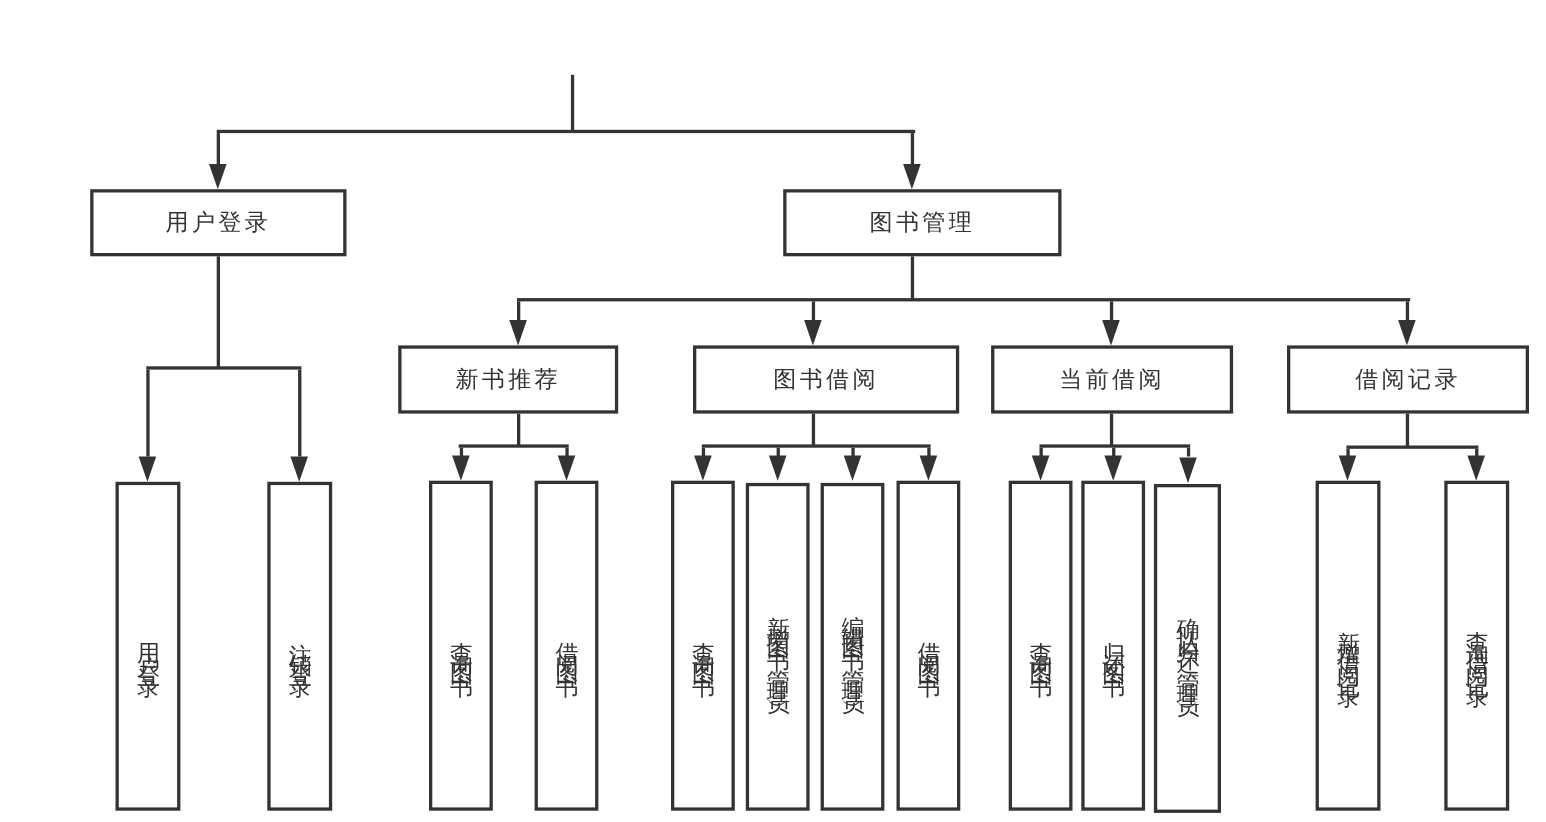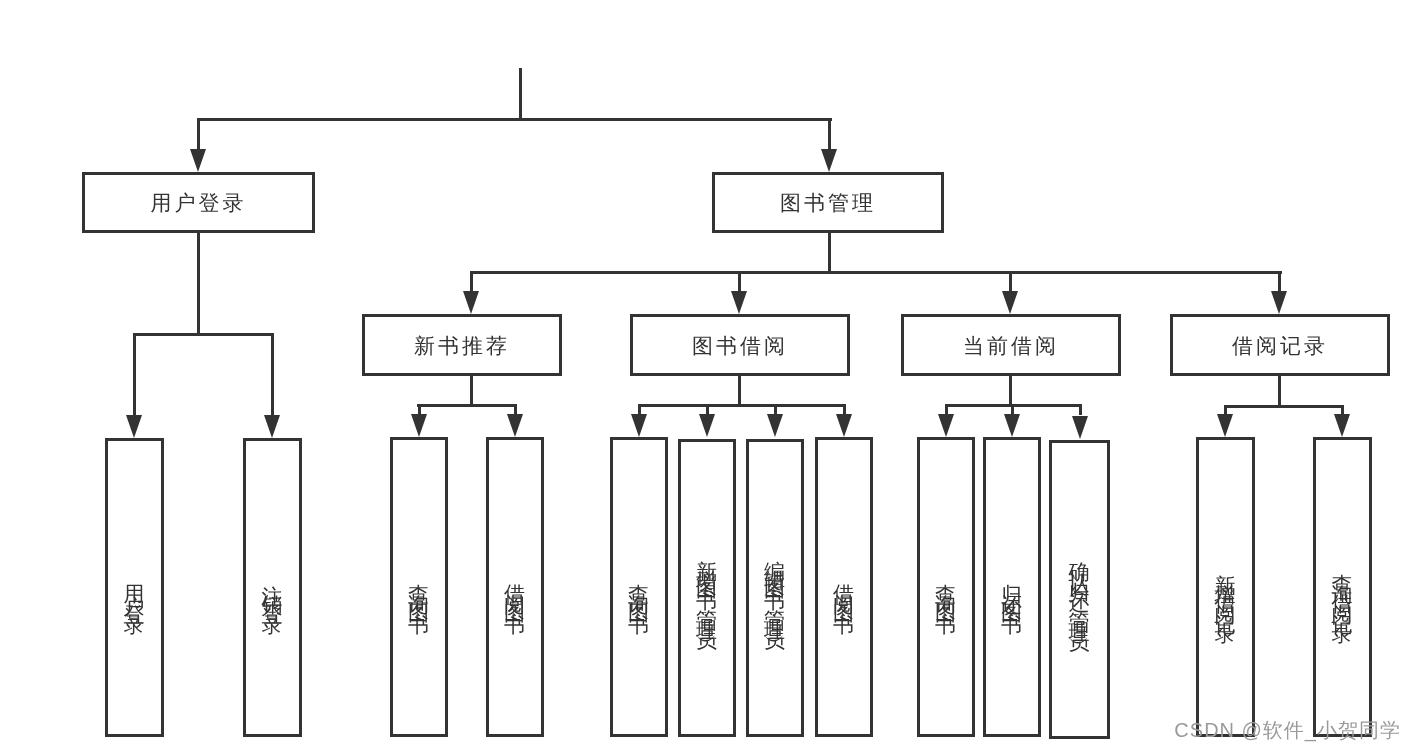--- a/index.html
+++ b/index.html
@@ -63,21 +63,21 @@
 
 
   <div class="vline" style="left:519px; top:68px; height:52px;"></div>
   <div class="hline" style="left:197px; top:118px; width:635px;"></div>
   <div class="vline" style="left:197px; top:121px; height:29px;"></div>
   <div class="arrow" style="left:190px; top:149px;"></div>
   <div class="vline" style="left:828px; top:121px; height:29px;"></div>
   <div class="arrow" style="left:821px; top:149px;"></div>
 
   <div class="box hbox" style="left:82px; top:172px; width:233px; height:61px;">用户登录</div>
-  <div class="box hbox" style="left:712px; top:172px; width:232px; height:61px;">图书管理</div>
+  <div class="box hbox" style="left:712px; top:172px; width:253px; height:61px;">图书管理</div>
 
   <div class="vline" style="left:197px; top:233px; height:102px;"></div>
   <div class="hline" style="left:133px; top:333px; width:141px;"></div>
   <div class="vline" style="left:133px; top:336px; height:79px;"></div>
   <div class="arrow" style="left:126px; top:415px;"></div>
   <div class="vline" style="left:271px; top:336px; height:79px;"></div>
   <div class="arrow" style="left:264px; top:415px;"></div>
 
   <div class="box vbox" style="left:105px; top:438px; width:59px; height:299px;">
     <span>用户登录</span>
@@ -91,21 +91,21 @@
   <div class="vline" style="left:470px; top:274px; height:18px;"></div>
   <div class="arrow" style="left:463px; top:291px;"></div>
   <div class="vline" style="left:738px; top:274px; height:18px;"></div>
   <div class="arrow" style="left:731px; top:291px;"></div>
   <div class="vline" style="left:1009px; top:274px; height:18px;"></div>
   <div class="arrow" style="left:1002px; top:291px;"></div>
   <div class="vline" style="left:1278px; top:274px; height:18px;"></div>
   <div class="arrow" style="left:1271px; top:291px;"></div>
 
   <div class="box hbox" style="left:362px; top:314px; width:200px; height:62px;">新书推荐</div>
-  <div class="box hbox" style="left:630px; top:314px; width:220px; height:62px;">图书借阅</div>
+  <div class="box hbox" style="left:630px; top:314px; width:242px; height:62px;">图书借阅</div>
   <div class="box hbox" style="left:901px; top:314px; width:220px; height:62px;">当前借阅</div>
   <div class="box hbox" style="left:1170px; top:314px; width:220px; height:62px;">借阅记录</div>
 
   <div class="vline" style="left:470px; top:376px; height:30px;"></div>
   <div class="hline" style="left:417px; top:404px; width:100px;"></div>
   <div class="vline" style="left:418px; top:407px; height:8px;"></div>
   <div class="arrow" style="left:411px; top:414px;"></div>
   <div class="vline" style="left:514px; top:407px; height:8px;"></div>
   <div class="arrow" style="left:507px; top:414px;"></div>
 
@@ -166,15 +166,14 @@
   <div class="vline" style="left:1341px; top:408px; height:7px;"></div>
   <div class="arrow" style="left:1334px; top:414px;"></div>
 
   <div class="box vbox" style="left:1196px; top:437px; width:59px; height:300px;">
     <span>新增借阅记录</span>
   </div>
   <div class="box vbox" style="left:1313px; top:437px; width:59px; height:300px;">
     <span>查询借阅记录</span>
   </div>
 
-  <div class="watermark">CSDN @软件_小贺同学</div>
 
 </div>
 
 </body></html>

